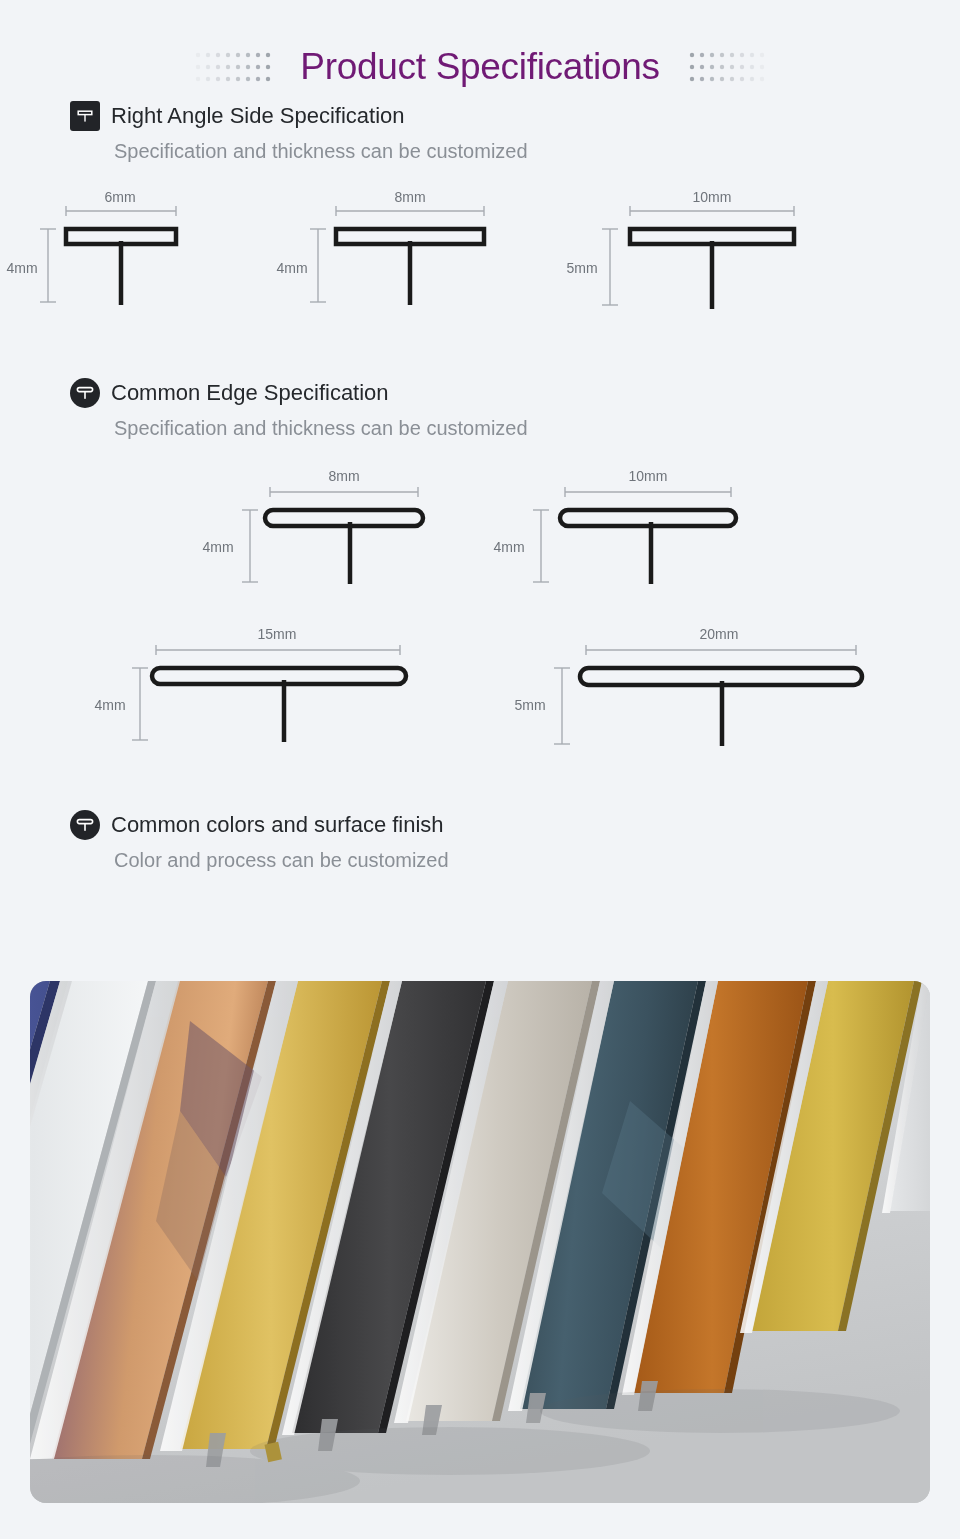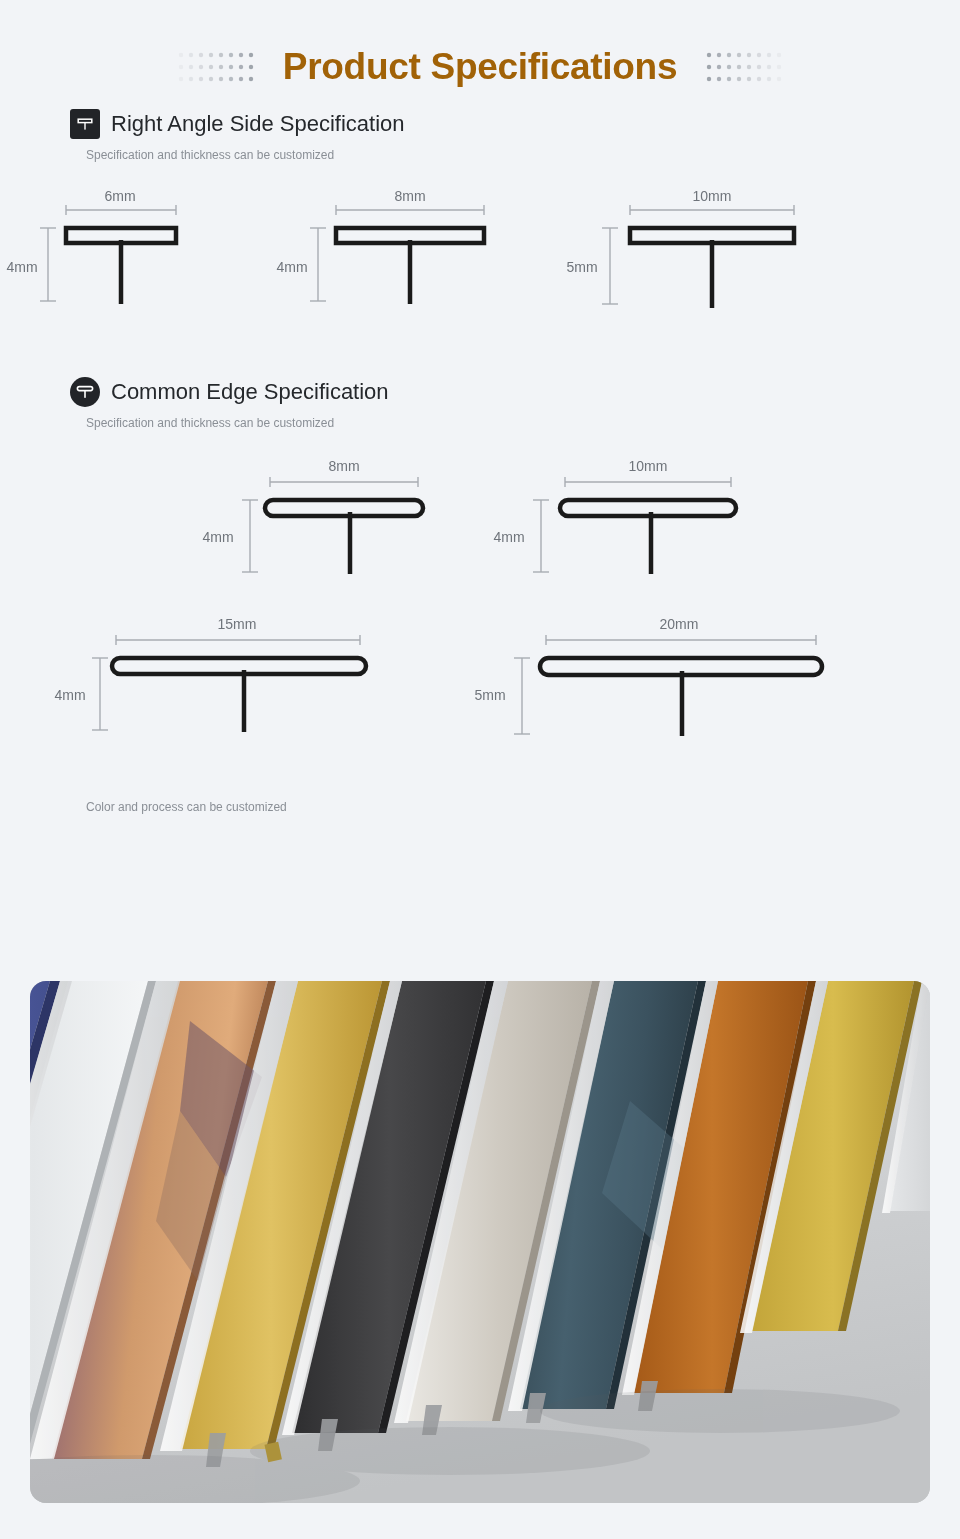--- a/index.html
+++ b/index.html
@@ -21,22 +21,22 @@
     gap: 28px;
     padding-top: 46px;
   }
   .dots {
     width: 78px;
     height: 40px;
     display: block;
   }
   .page-title {
     font-size: 37px;
-    font-weight: bold;
-    color: #a16207;
+    font-weight: normal;
+    color: #701a75;
     letter-spacing: -0.3px;
     white-space: nowrap;
   }
 
   
   .section { position: relative; }
   .sec-head {
     display: flex;
     align-items: center;
     gap: 11px;
@@ -52,22 +52,22 @@
     justify-content: center;
   }
   .sec-icon.square { border-radius: 3px; }
   .sec-icon.round  { border-radius: 50%; }
   .sec-title {
     font-size: 22px;
     color: #25282c;
     white-space: nowrap;
   }
   .sec-sub {
-    padding-left: 86px;
-    font-size: 12px;
+    padding-left: 114px;
+    font-size: 20px;
     color: #8a8f96;
     margin-top: 9px;
     white-space: nowrap;
   }
 
   
   .row { display: flex; position: relative; }
   .diagram { position: relative; }
   .diagram svg { display: block; }
 
@@ -142,21 +142,21 @@
       <circle cx="24" cy="32" r="2.2" opacity="0.68"></circle>
         <circle cx="34" cy="32" r="2.2" opacity="0.55"></circle>
       <circle cx="44" cy="32" r="2.2" opacity="0.42"></circle>
         <circle cx="54" cy="32" r="2.2" opacity="0.30"></circle>
       <circle cx="64" cy="32" r="2.2" opacity="0.20"></circle>
         <circle cx="74" cy="32" r="2.2" opacity="0.10"></circle>
     </g>
   </svg>
 </div>
 
-<div class="section" style="margin-top:21px;">
+<div class="section" style="margin-top:13px;">
   <div class="sec-head">
     <div class="sec-icon square">
       <svg width="20" height="20" viewBox="0 0 20 20">
         <rect x="3.2" y="5.2" width="13.6" height="3.4" fill="none" stroke="#ffffff" stroke-width="1.5"></rect>
         <rect x="9.3" y="8.6" width="1.4" height="7.0" fill="#ffffff"></rect>
       </svg>
     </div>
     <div class="sec-title">Right Angle Side Specification</div>
   </div>
   <div class="sec-sub">Specification and thickness can be customized</div>
@@ -270,21 +270,21 @@
           <line x1="50" y1="56" x2="66" y2="56"></line>
           <line x1="50" y1="128" x2="66" y2="128"></line>
         </g>
         <rect x="77" y="56" width="176" height="16" rx="8" fill="none" stroke="#1a1a1a" stroke-width="4.5"></rect>
         <line x1="168" y1="68" x2="168" y2="130" stroke="#1a1a1a" stroke-width="4.5"></line>
       </svg>
     </div>
 
   </div>
 
-  <div class="row" style="margin-top:18px; padding-left:44px;">
+  <div class="row" style="margin-top:18px; padding-left:84px;">
 
     <div class="diagram">
       <svg width="370" height="140" viewBox="0 0 370 140">
         <text x="193" y="27" font-family="Liberation Sans, sans-serif" font-size="14" fill="#6f747b" text-anchor="middle">15mm</text>
         <g stroke="#a8acb2" stroke-width="1.4">
           <line x1="72" y1="38" x2="316" y2="38"></line>
           <line x1="72" y1="33" x2="72" y2="43"></line>
           <line x1="316" y1="33" x2="316" y2="43"></line>
         </g>
         <text x="26" y="98" font-family="Liberation Sans, sans-serif" font-size="14" fill="#6f747b" text-anchor="middle">4mm</text>
@@ -314,20 +314,29 @@
         </g>
         <rect x="76" y="56" width="282" height="17" rx="8.5" fill="none" stroke="#1a1a1a" stroke-width="4.5"></rect>
         <line x1="218" y1="69" x2="218" y2="134" stroke="#1a1a1a" stroke-width="4.5"></line>
       </svg>
     </div>
 
   </div>
 </div>
 
 <div class="section" style="margin-top:58px;">
+  <div class="sec-head">
+    <div class="sec-icon round">
+      <svg width="22" height="22" viewBox="0 0 22 22">
+        <rect x="3.4" y="5.6" width="15.2" height="4.0" rx="2.0" fill="none" stroke="#ffffff" stroke-width="1.6"></rect>
+        <rect x="10.2" y="9.6" width="1.6" height="7.2" fill="#ffffff"></rect>
+      </svg>
+    </div>
+    <div class="sec-title">Common colors and surface finish</div>
+  </div>
   <div class="sec-sub">Color and process can be customized</div>
 </div>
 
 <div class="photo-wrap">
   <svg width="900" height="522" viewBox="0 0 900 522">
     <defs>
       <linearGradient id="bgSurf" x1="0" y1="0" x2="0.3" y2="1">
         <stop offset="0%" stop-color="#d8dadc"></stop>
         <stop offset="55%" stop-color="#cfd1d3"></stop>
         <stop offset="100%" stop-color="#c2c4c6"></stop>

